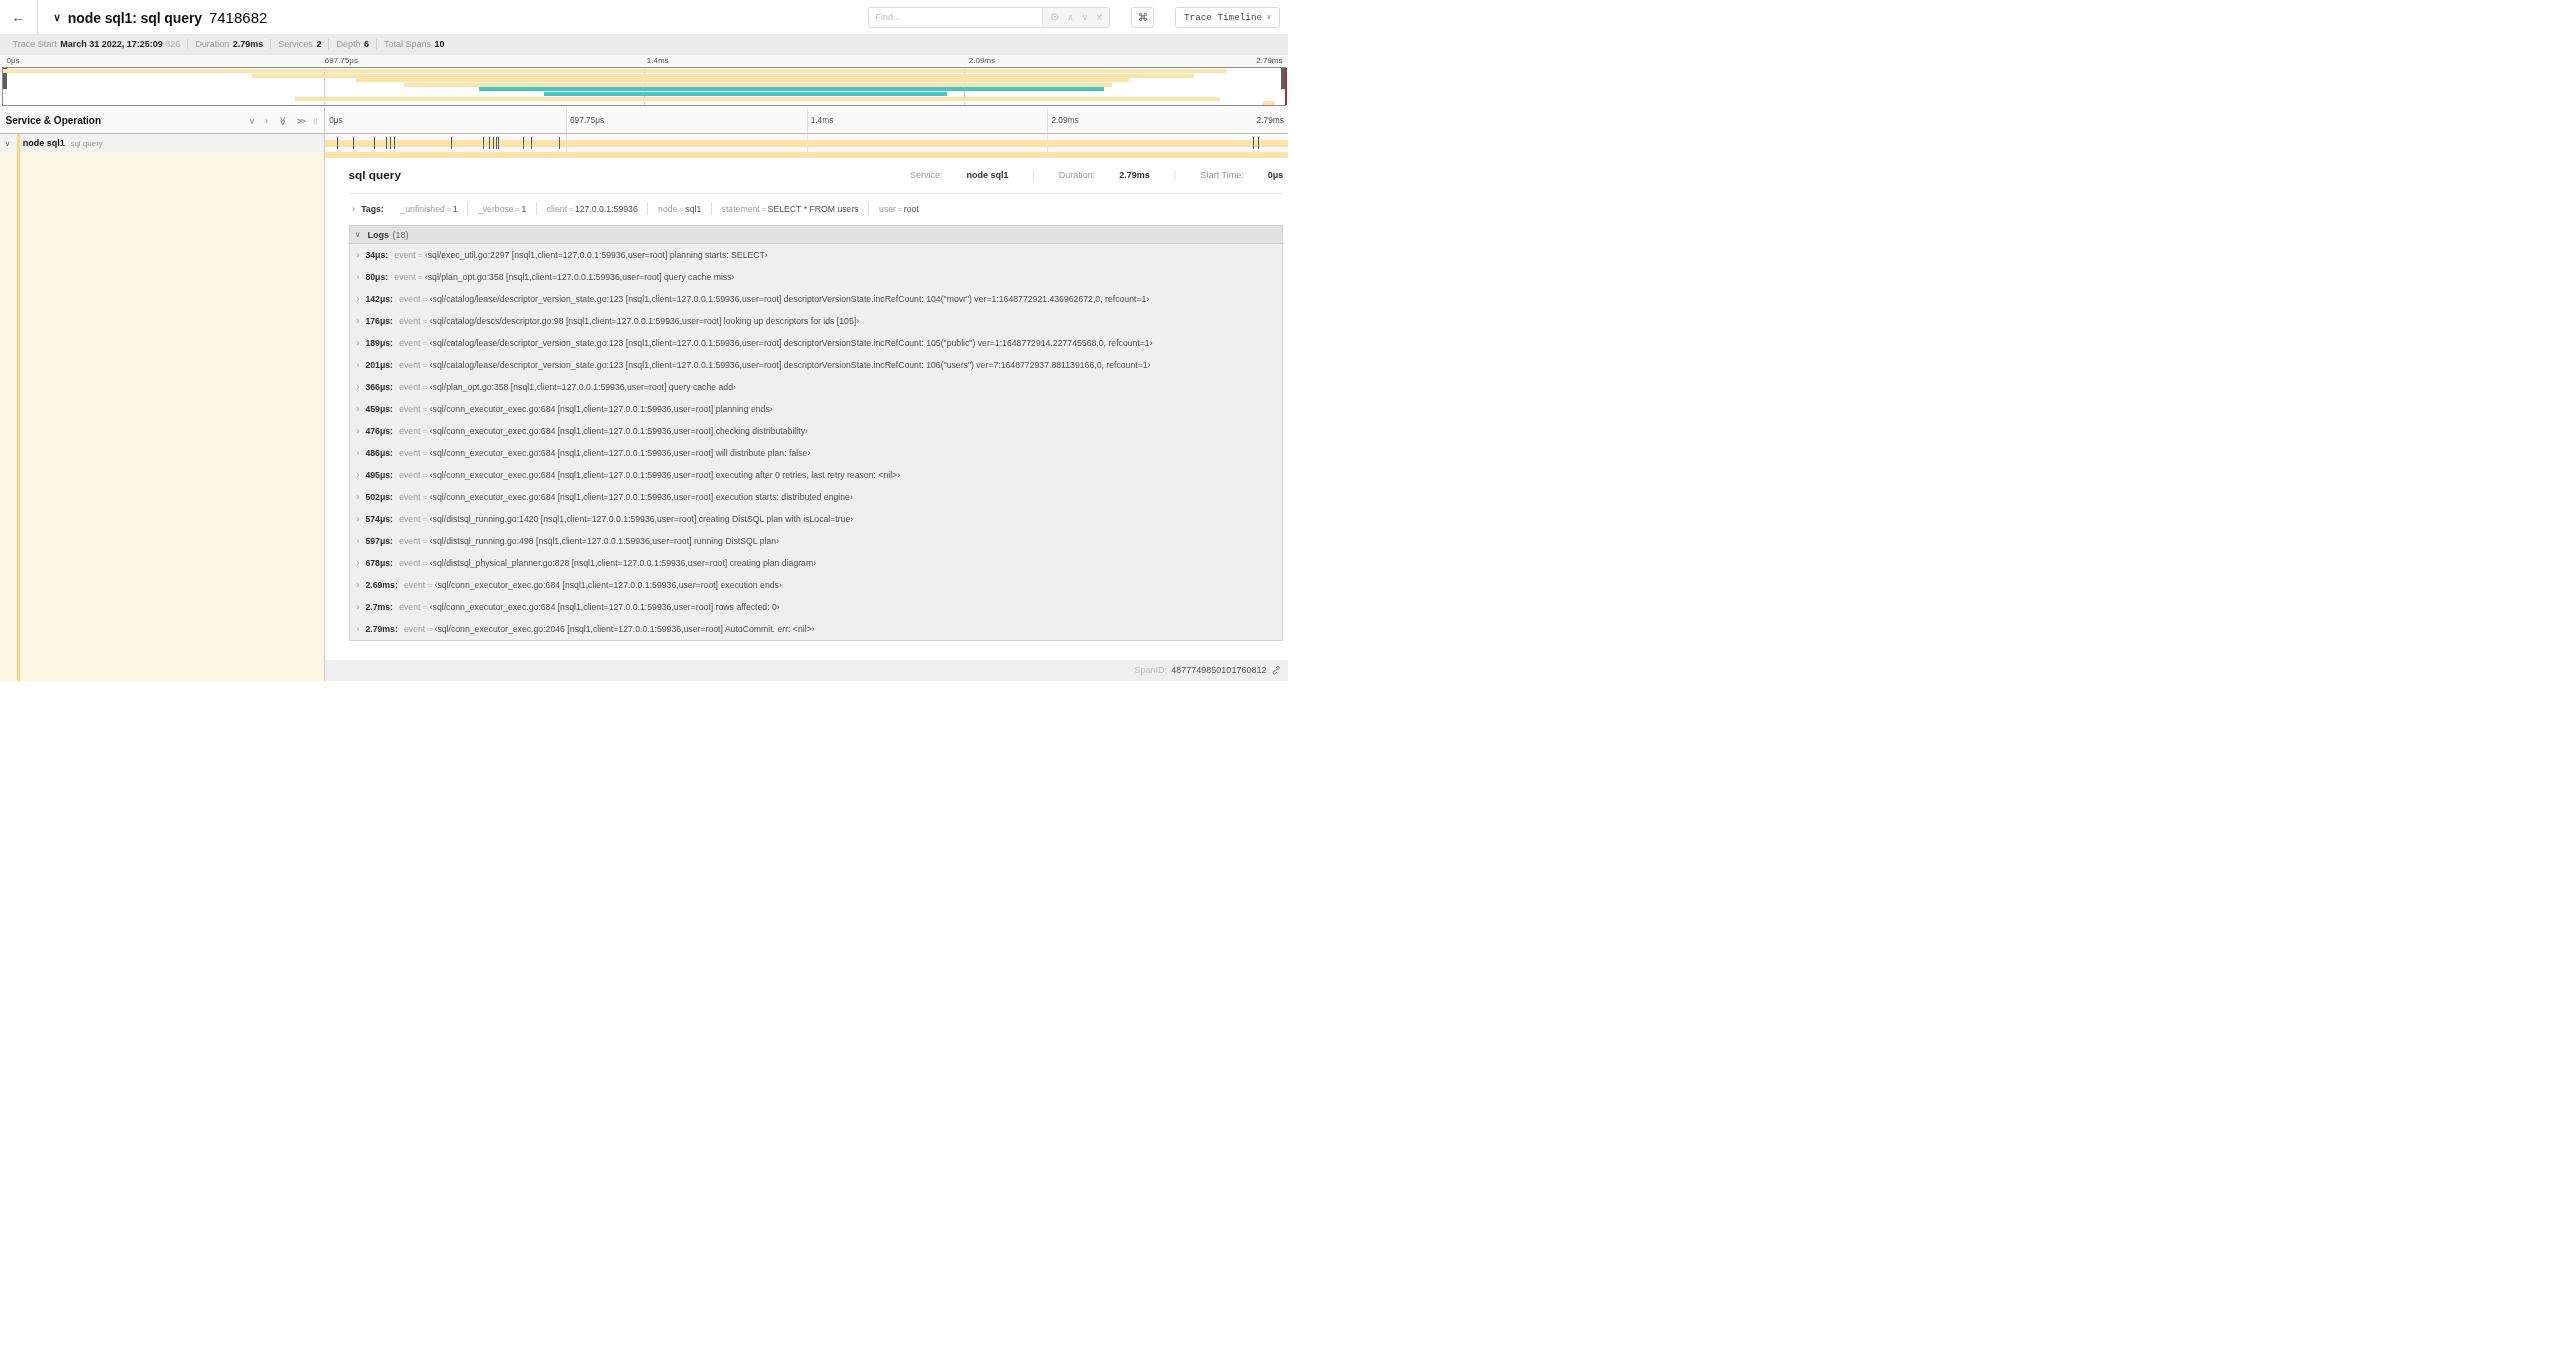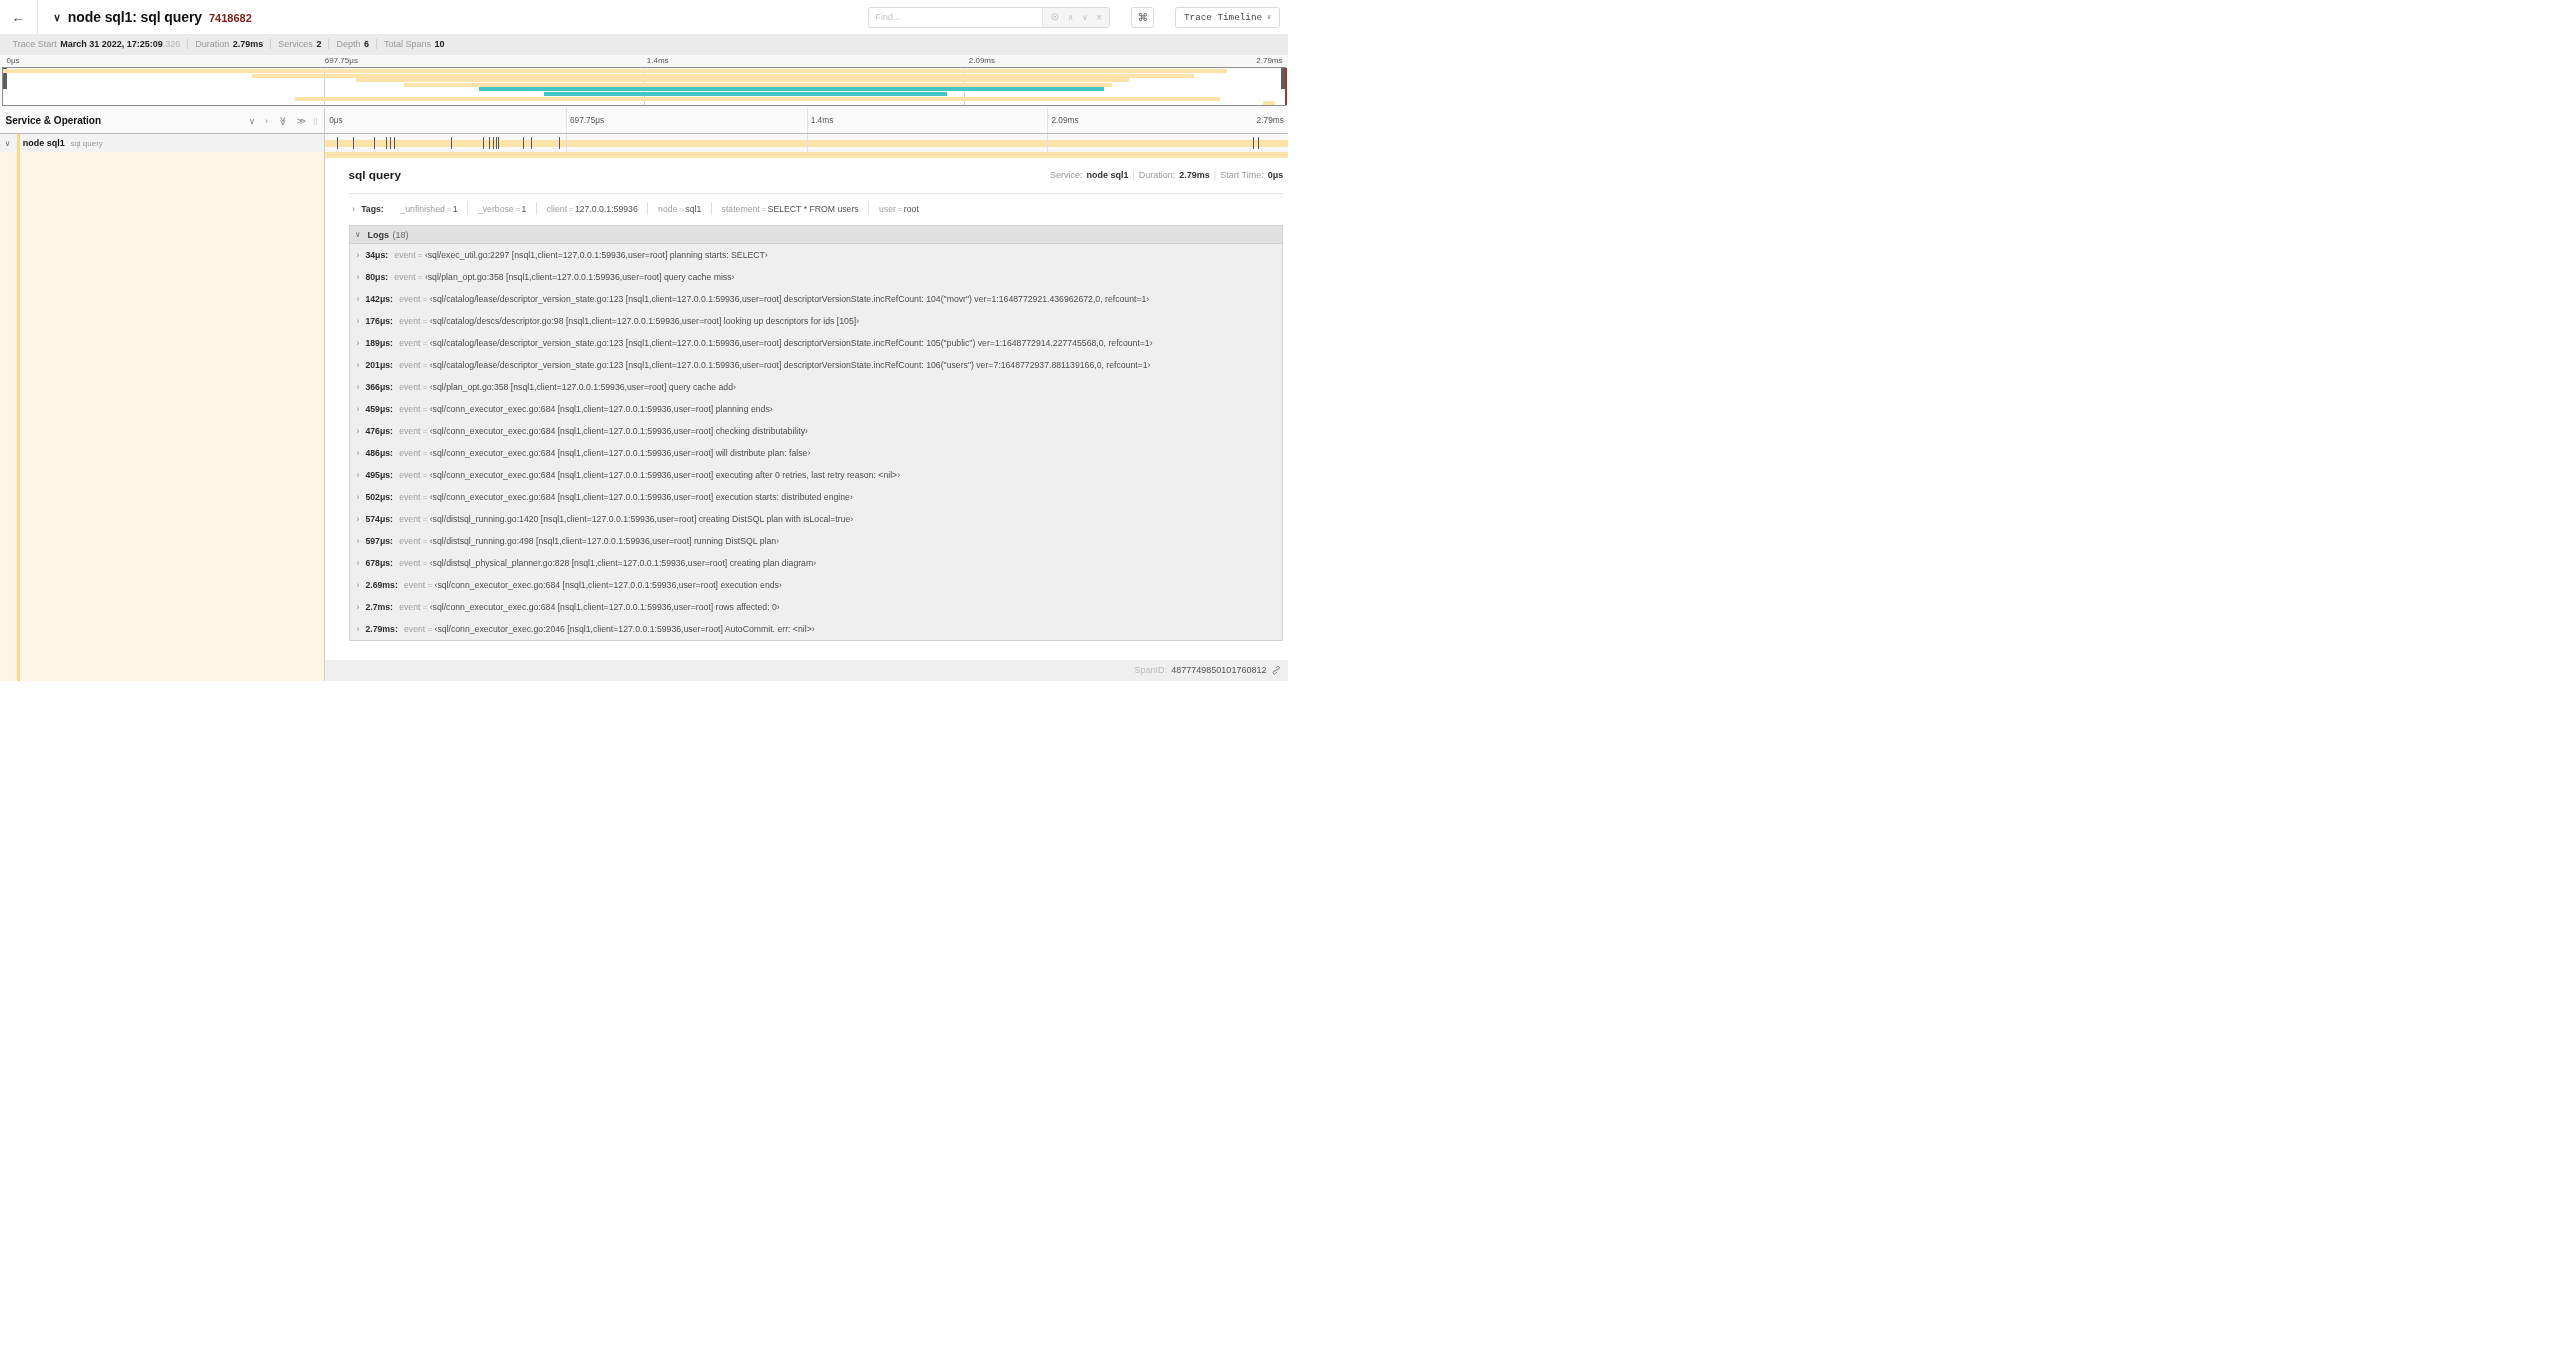--- a/index.html
+++ b/index.html
@@ -4,21 +4,21 @@
 <style>
   * { margin:0; padding:0; box-sizing:border-box; }
   html,body { width:1288px; height:681px; background:#fff; font-family:"Liberation Sans",sans-serif; overflow:hidden; position:relative; }
 
   
   .app-header { position:absolute; left:0; top:0; width:1288px; height:34px; background:#fff; display:flex; align-items:center; z-index:5; }
   .back-btn { width:38px; height:34px; border-right:0.7px solid #e4e4e4; display:flex; align-items:center; justify-content:center; font-size:14px; color:#444; cursor:pointer; }
   .title-wrap { display:flex; align-items:baseline; margin-left:15.2px; gap:7px; }
   .title-chevron { font-size:10.4px; font-weight:bold; color:#222; align-self:center; }
   .trace-title { font-size:14px; font-weight:bold; color:#111; letter-spacing:-0.1px; }
-  .trace-id { font-size:11px; font-weight:bold; color:#7f1d1d; }
+  .trace-id { font-size:15px; font-weight:normal; color:#000000; }
   .header-right { margin-left:auto; display:flex; align-items:center; gap:21px; padding-right:8.3px; }
   .find-group { display:flex; height:21px; border:0.7px solid #d9d9d9; border-radius:2.8px; overflow:hidden; background:#fff; }
   .find-input { width:173px; border:none; outline:none; padding:0 7px; font-size:9px; color:#444; font-family:"Liberation Sans",sans-serif; }
   .find-input::placeholder { color:#c3c3c3; }
   .find-icons { display:flex; align-items:center; gap:8.3px; background:#f5f5f5; border-left:0.7px solid #e6e6e6; padding:0 7px; }
   .find-icons span, .find-icons svg { color:#c0c0c0; font-size:8.3px; }
   .btn-sq { height:21px; min-width:23px; border:0.7px solid #d9d9d9; border-radius:2.8px; background:#fff; display:flex; align-items:center; justify-content:center; font-size:10.4px; color:#555; cursor:pointer; padding:0 4.8px; }
   .view-select { height:21px; border:0.7px solid #d9d9d9; border-radius:2.8px; background:#fff; display:flex; align-items:center; gap:4.8px; padding:0 7.6px; font-size:9.3px; color:#444; cursor:pointer;font-family:Liberation Mono, monospace; }
   .view-select .chev { font-size:7px; color:#777; }
 
@@ -68,21 +68,21 @@
 
   
   .left-col-fill { position:absolute; left:0; top:152px; width:324px; bottom:0; background:#fdf6e3; }
   .left-accent { position:absolute; left:16.6px; top:152px; width:3.5px; bottom:0; background:#f7d98c; }
   .right-col { position:absolute; left:324px; right:0; top:152px; bottom:0; background:#efefef; border-left:0.7px solid #ccc; }
   .detail-span-bar { position:absolute; left:0; right:0; top:0; height:5.5px; background:#fce3a9; }
   .detail-panel { position:absolute; left:0; right:0; top:5.5px; bottom:21.5px; background:#fff; padding:0 4.8px 0 23.5px; }
 
   .detail-head { display:flex; align-items:center; height:36px; border-bottom:0.7px solid #e6e6e6; }
   .detail-title { font-size:11.8px; font-weight:bold; color:#1a1a1a; }
-  .detail-stats { margin-left:auto; display:flex; align-items:center; gap:4px; font-size:9px; }
+  .detail-stats { margin-left:auto; display:flex; align-items:center; gap:24px; font-size:9px; }
   .stat-label { color:#9a9a9a; }
   .stat-value { color:#333; font-weight:bold; }
   .stat-sep { color:#d5d5d5; }
 
   .tags-row { display:flex; align-items:center; height:30.5px; font-size:8.7px; cursor:pointer; }
   .tags-chevron { color:#777; font-size:9px; margin:0 6.2px 0 3.5px; }
   .tags-label { font-weight:bold; color:#333; margin-right:7px; }
   .tag-item { padding:1.4px 9.7px; border-right:0.7px solid #dedede; white-space:nowrap; }
   .tag-item:last-child { border-right:none; }
   .tag-key { color:#9c9c9c; }

